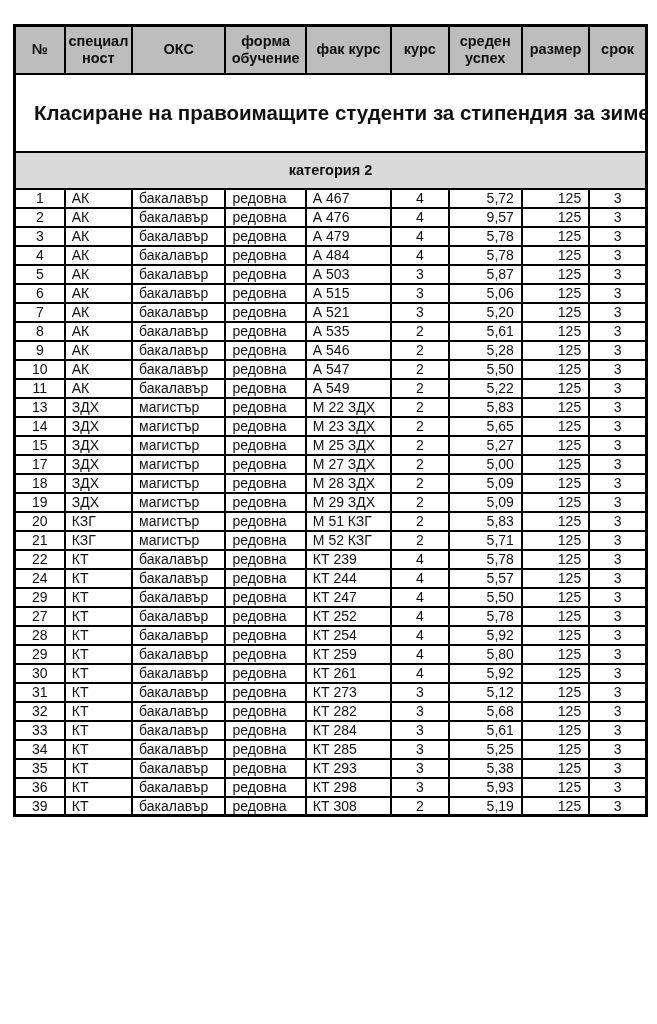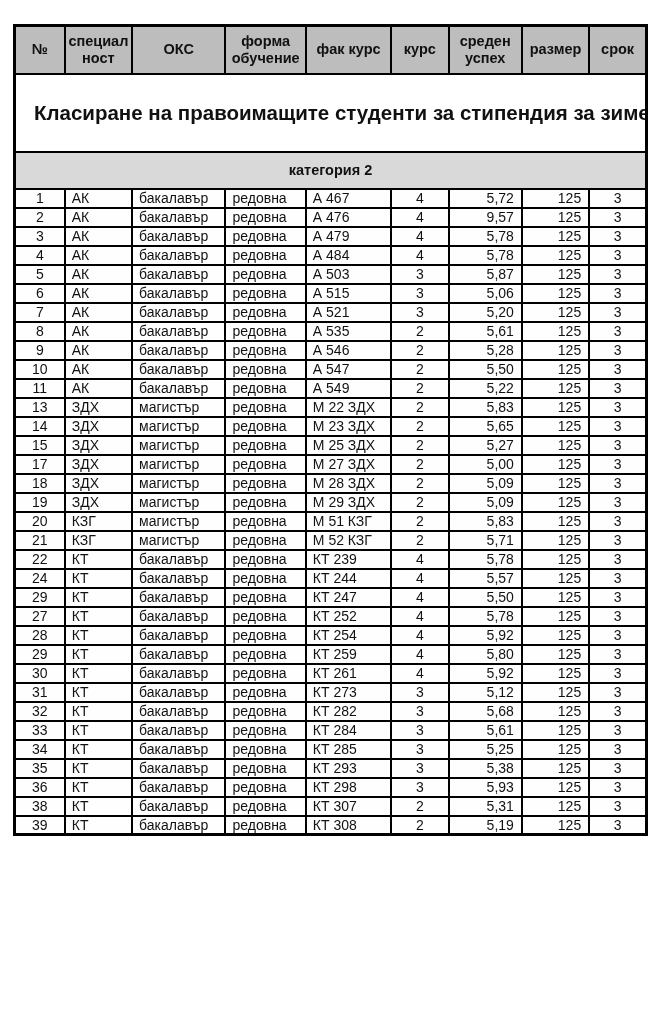--- a/index.html
+++ b/index.html
@@ -463,31 +463,20 @@
           <td class="al">КТ</td>
           <td class="al">бакалавър</td>
           <td class="al">редовна</td>
           <td class="al">КТ 298</td>
           <td class="ac">3</td>
           <td class="ar">5,93</td>
           <td class="ar">125</td>
           <td class="ac">3</td>
         </tr>
         <tr>
-          <td class="ac">38</td>
-          <td class="al">КТ</td>
-          <td class="al">бакалавър</td>
-          <td class="al">редовна</td>
-          <td class="al">КТ 307</td>
-          <td class="ac">2</td>
-          <td class="ar">5,31</td>
-          <td class="ar">125</td>
-          <td class="ac">3</td>
-        </tr>
-        <tr>
           <td class="ac">39</td>
           <td class="al">КТ</td>
           <td class="al">бакалавър</td>
           <td class="al">редовна</td>
           <td class="al">КТ 308</td>
           <td class="ac">2</td>
           <td class="ar">5,19</td>
           <td class="ar">125</td>
           <td class="ac">3</td>
         </tr>

